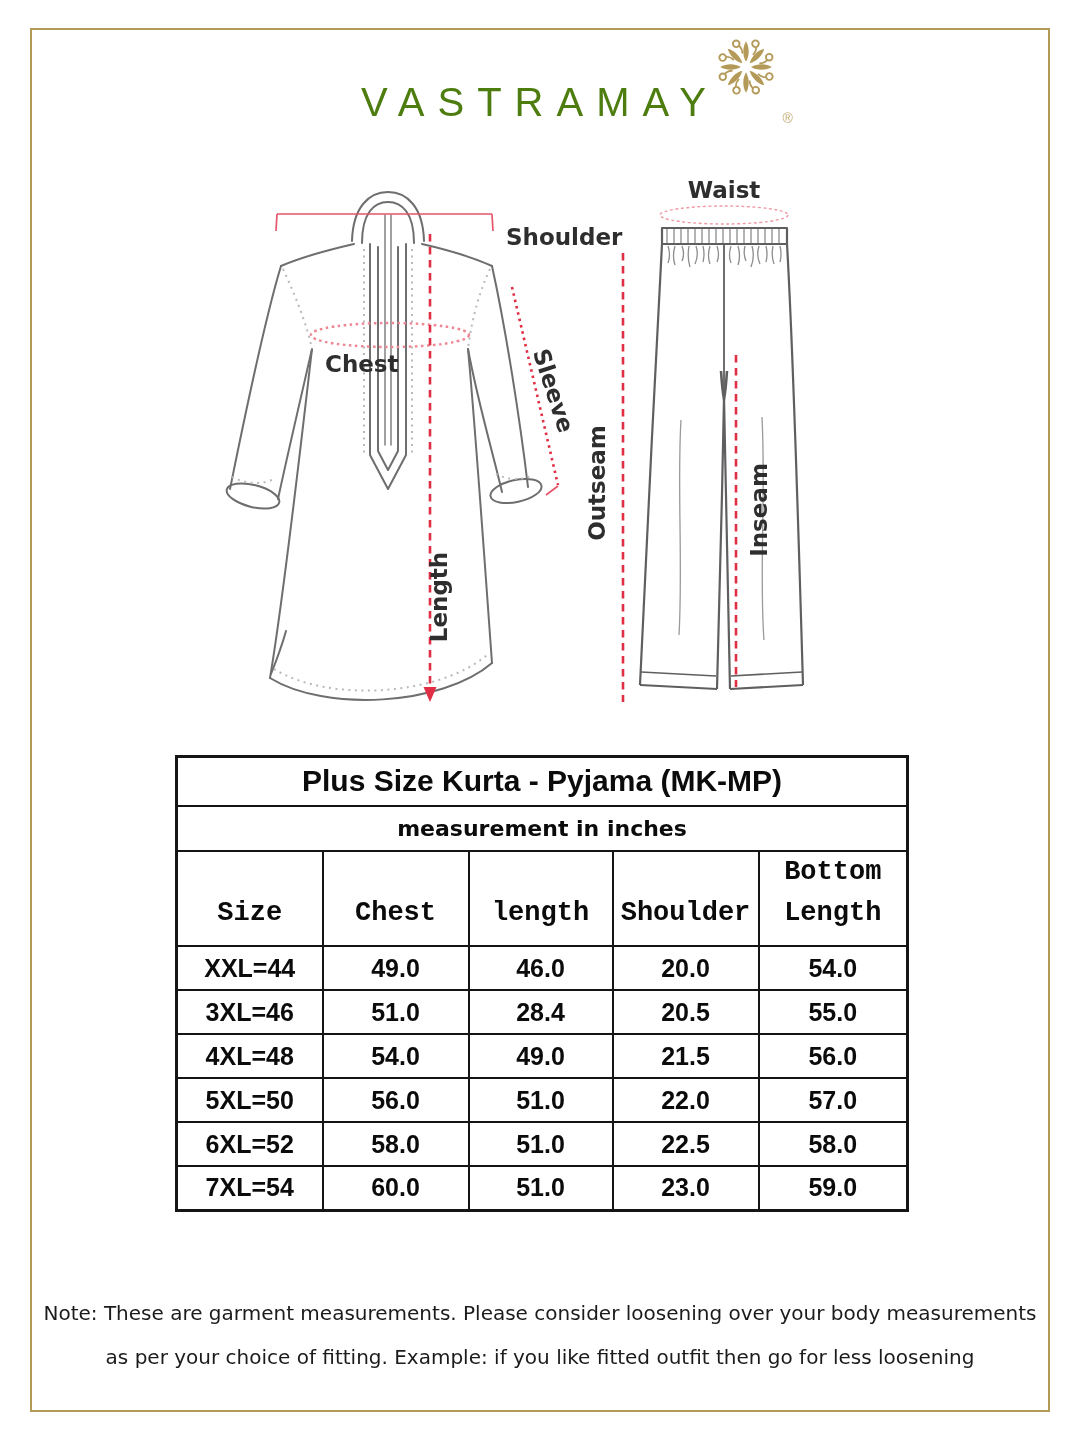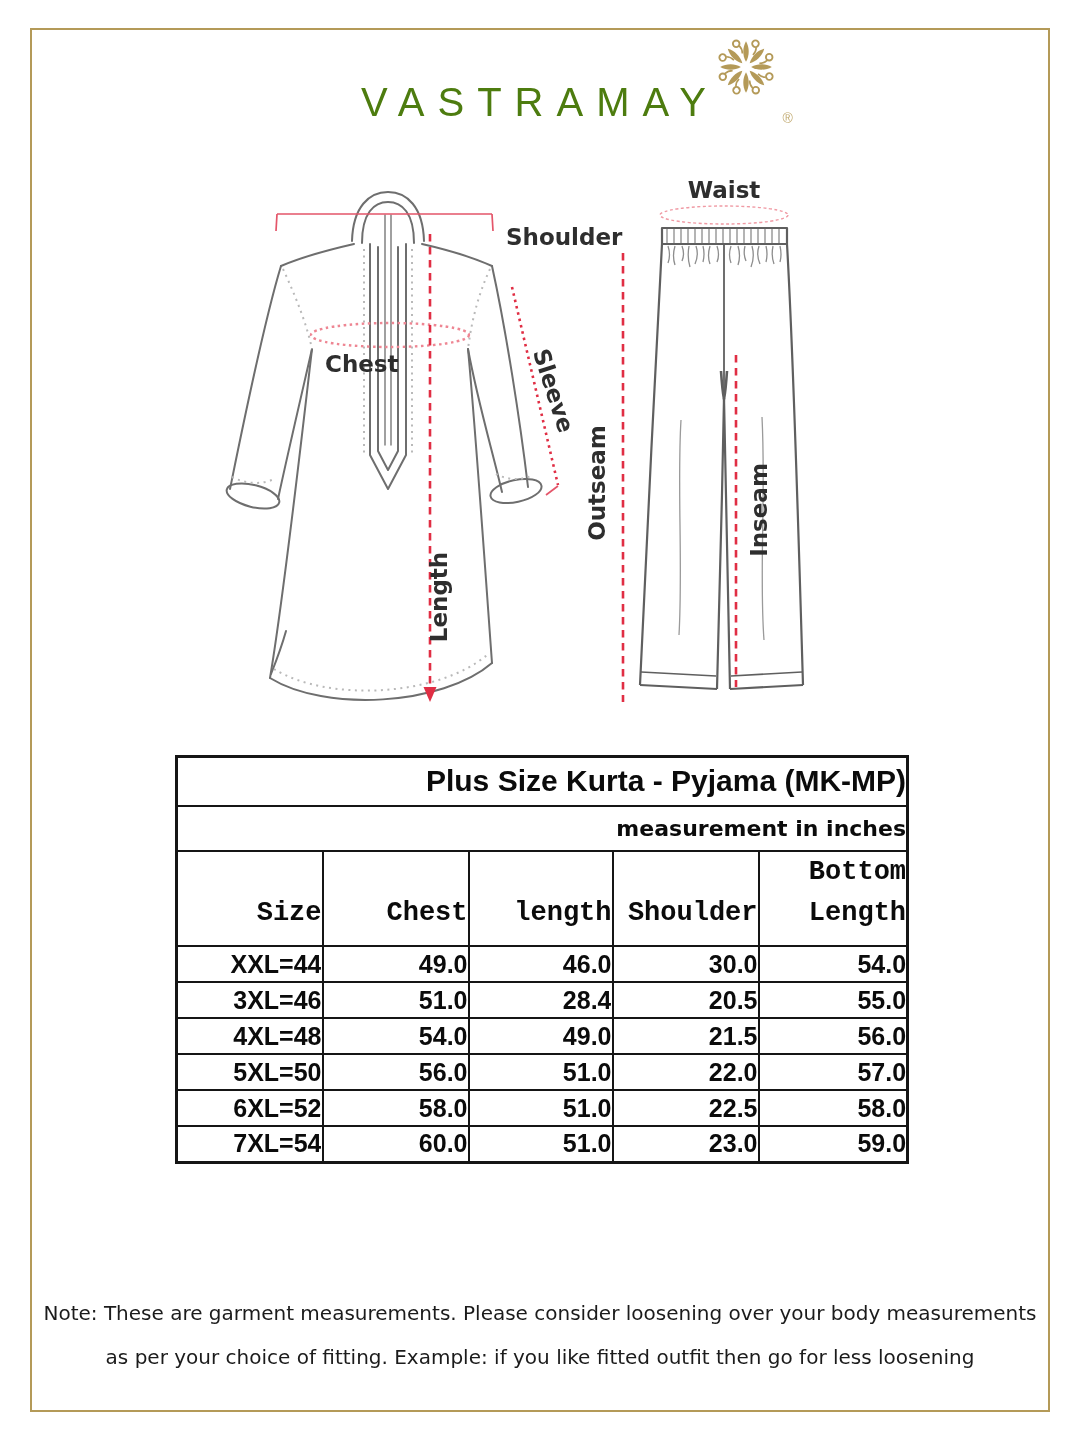--- a/index.html
+++ b/index.html
@@ -22,29 +22,29 @@
   .emblem { position:absolute; right:-60px; top:-46px; width:66px; height:66px; }
   .reg { position:absolute; right:-74px; bottom:-1px; font-size:14px; color:#c2ab72; }
   
   .diagram { position:absolute; left:150px; top:165px; width:780px; height:585px; }
   .diagram text {
     font-family:"DejaVu Sans", sans-serif; font-weight:bold; fill:#2e2e2e; font-size:23px;
   }
   
   .size-table {
     position:absolute; left:175px; top:755px; width:731px;
-    border-collapse:collapse; table-layout:fixed; text-align:right;
+    border-collapse:collapse; table-layout:fixed; text-align:center;
     font-family:"Liberation Sans", sans-serif; font-weight:bold; color:#0b0b0b;
     border:3px solid #151515;
   }
   .size-table td { border:2.5px solid #151515; overflow:hidden; }
   .title-row td { height:49px; font-size:30px; }
   .subtitle-row td { height:45px; font-size:22px; font-family:"DejaVu Sans", sans-serif; }
   .head-row td { height:94px; font-size:27px; vertical-align:bottom; padding-bottom:10px; line-height:1.55; font-family:Liberation Mono, monospace; }
-  .data-row td { height:36px; font-size:25px;border-radius:14px; }
+  .data-row td { height:44px; font-size:25px;border-radius:14px; }
   
   .note {
     position:absolute; left:40px; right:40px; top:1291px; text-align:center;
     font-family:"DejaVu Sans", sans-serif; font-size:20px; color:#1b1b1b; line-height:2.2;
   }
   .note span { display:block; }
 </style>
 </head>
 <body>
 
@@ -169,21 +169,21 @@
         <td>Size</td>
         <td>Chest</td>
         <td>length</td>
         <td>Shoulder</td>
         <td>Bottom Length</td>
       </tr>
       <tr class="data-row">
         <td>XXL=44</td>
         <td>49.0</td>
         <td>46.0</td>
-        <td>30.0</td>
+        <td>20.0</td>
         <td>54.0</td>
       </tr>
       <tr class="data-row">
         <td>3XL=46</td>
         <td>51.0</td>
         <td>28.4</td>
         <td>20.5</td>
         <td>55.0</td>
       </tr>
       <tr class="data-row">

